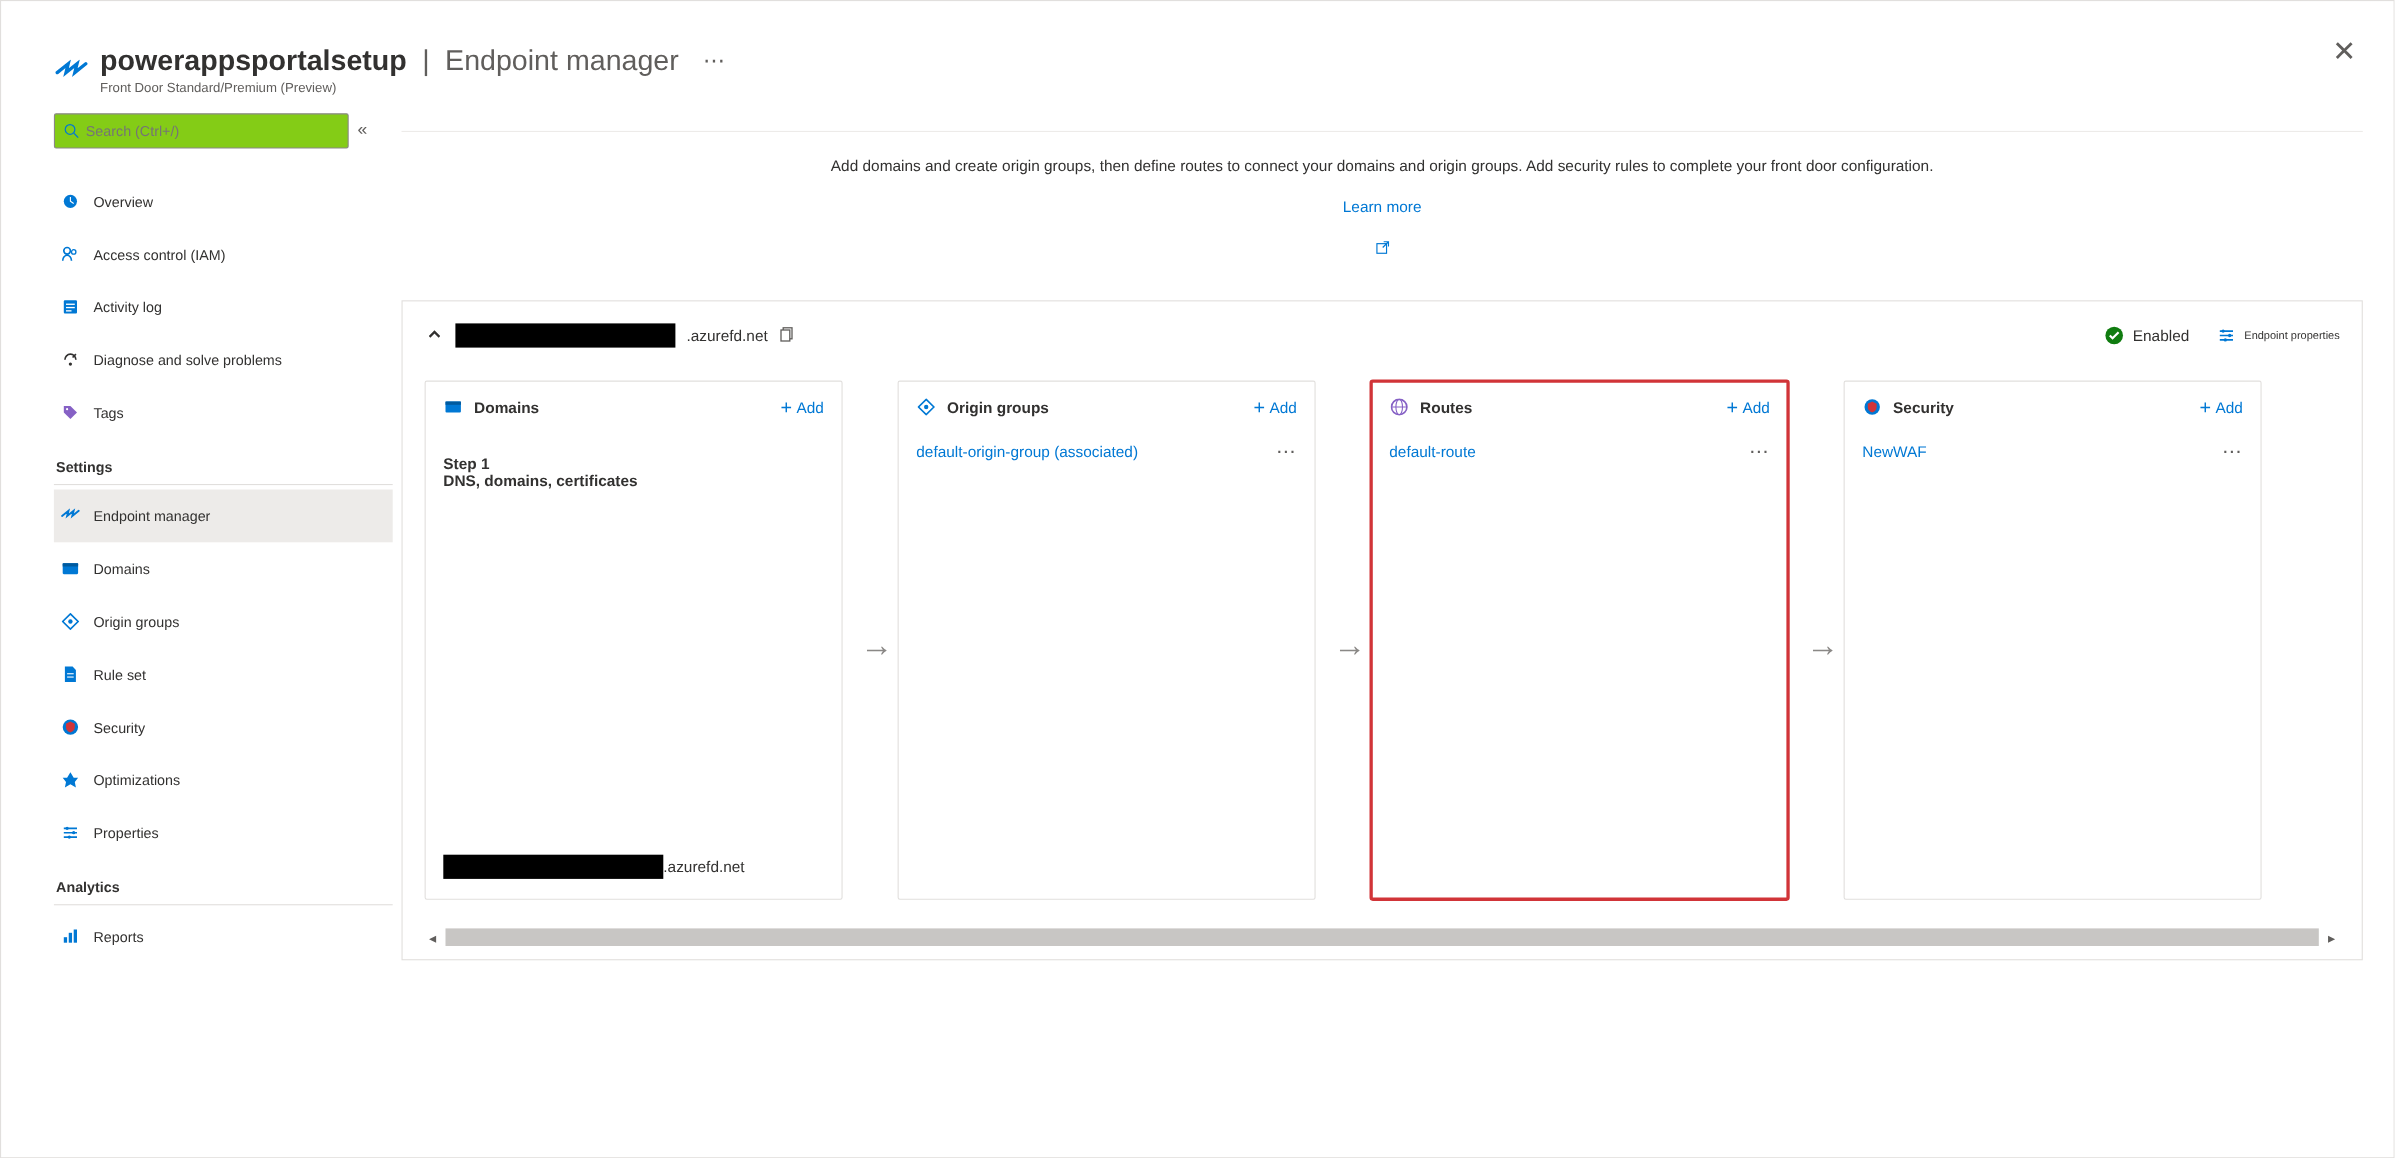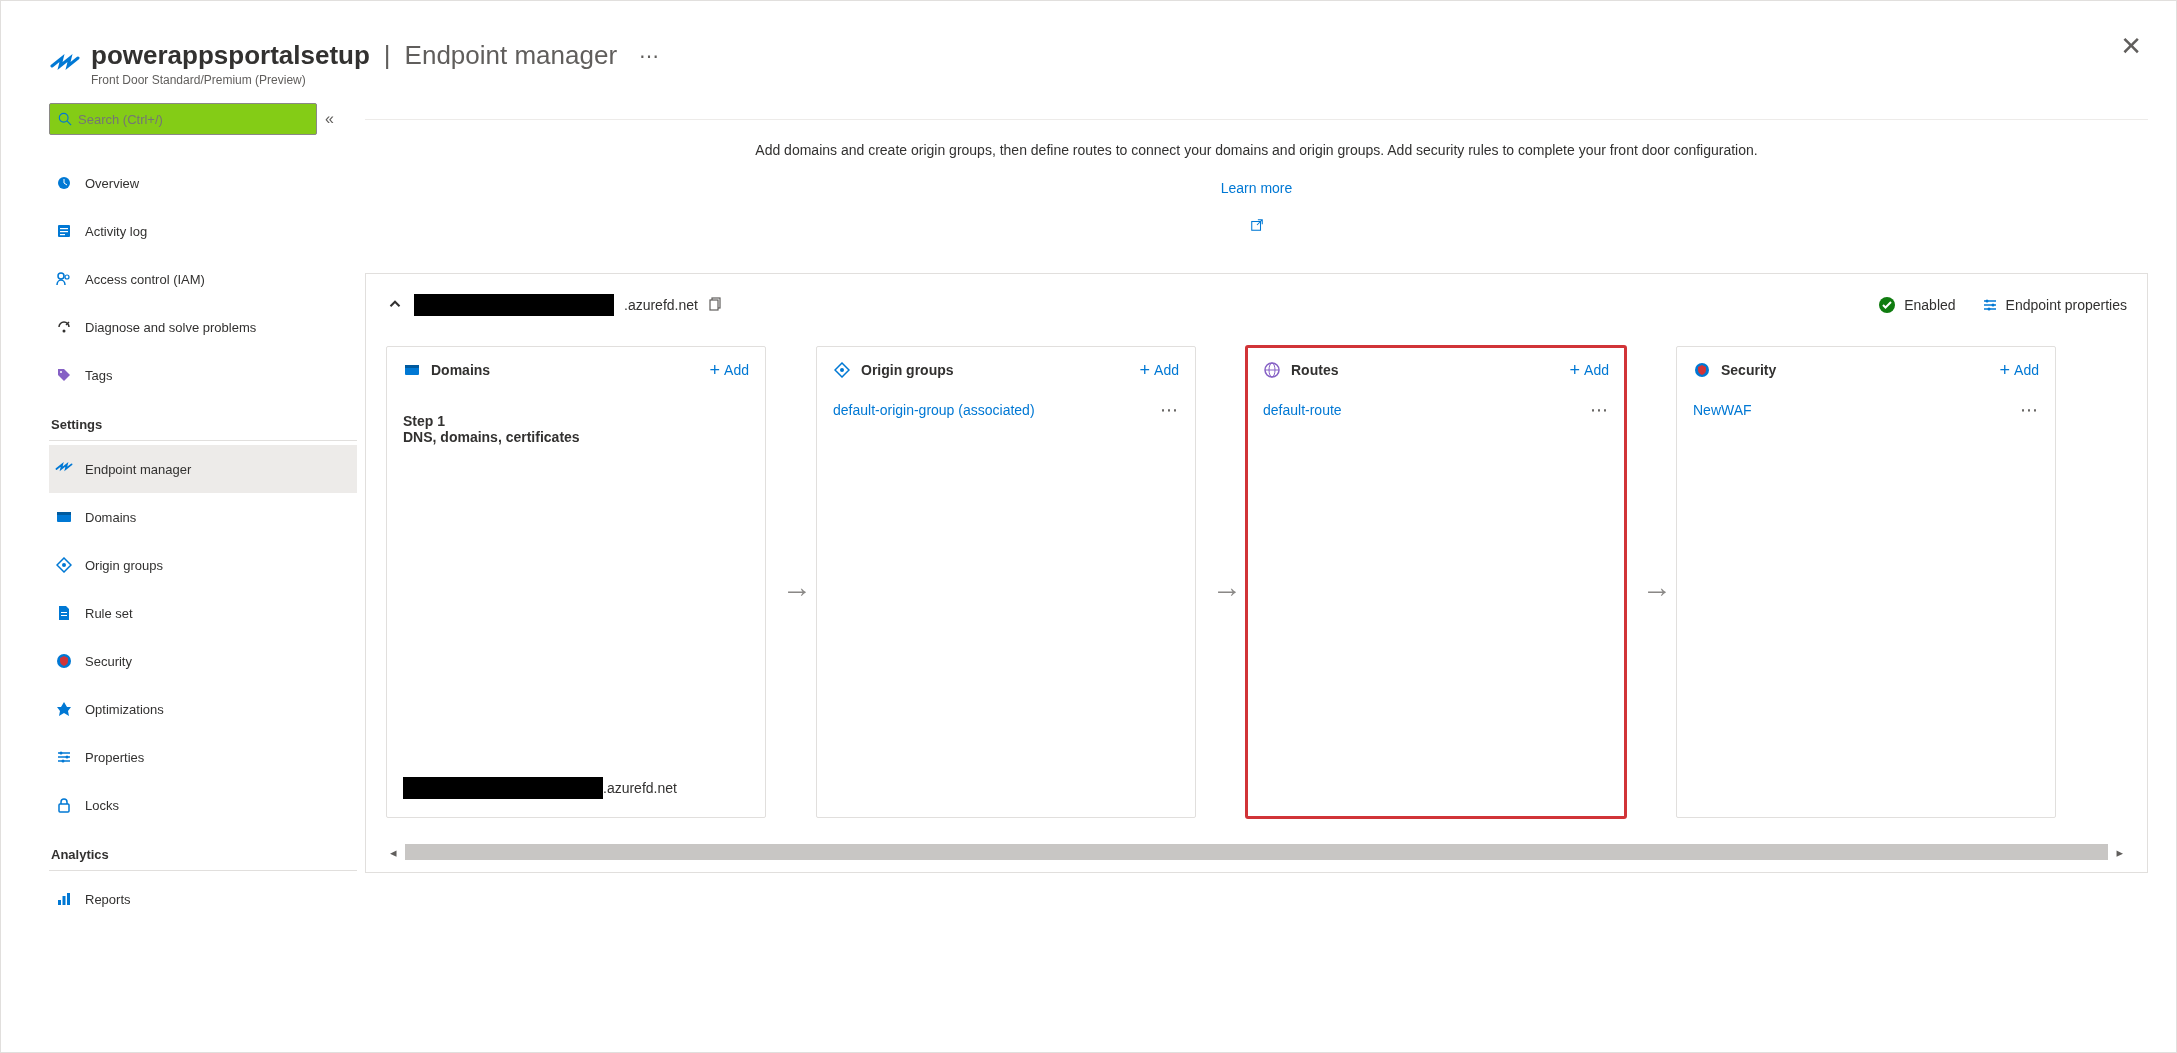--- a/index.html
+++ b/index.html
@@ -41,21 +41,21 @@
   .ext-icon { color:#0078d4; }
 
   .canvas { margin-top: 38px; border:1px solid #e1dfdd; background:#fff; padding: 20px 20px 10px 20px; }
   .endpoint-row { display:flex; align-items:center; gap:10px; }
   .chev { cursor:pointer; }
   .redact { background:#000; height:22px; width:200px; display:inline-block; }
   .redact2 { background:#000; height:22px; width:200px; display:inline-block; vertical-align:middle; }
   .dom { font-size:14px; }
   .status-wrap { margin-left:auto; display:flex; align-items:center; gap:26px; }
   .status { display:flex; align-items:center; gap:8px; font-size:14px; }
-  .eplink { display:flex; align-items:center; gap:8px; font-size:14px; cursor:pointer; }
+  .eplink { display:flex; align-items:center; gap:8px; font-size:10px; cursor:pointer; }
   
   .cards { display:flex; gap:50px; margin-top:30px; align-items:flex-start; position:relative; }
   .card { width: 380px; height: 472px; border:1px solid #e1dfdd; border-radius:2px; background:#fff; position:relative; display:flex; flex-direction:column; }
   .card.hl { outline: 3px solid #d13438; outline-offset:-2px; }
   .card-head { display:flex; align-items:center; padding: 14px 16px; gap:10px; font-weight:600; font-size:14px; }
   .card-head .spacer { flex:1; }
   .add { color:#0078d4; display:flex; align-items:center; gap:4px; font-size:14px; cursor:pointer; font-weight:400; }
   .card-body { padding: 0 16px; flex:1; font-size:14px; }
   .dom-step-title { font-weight:600; margin-top:20px; }
   .dom-step-sub { font-weight:600; }
@@ -117,37 +117,37 @@
               <svg width="16" height="16" viewBox="0 0 16 16">
                 <path d="M8 2a6 6 0 1 0 0 12 6 6 0 0 0 0-12z" fill="#0078d4"></path>
                 <path d="M8 4v4l3 2" stroke="#fff" stroke-width="1" fill="none"></path>
               </svg>
             </span>
           <span>Overview</span>
         </div>
         <div class="item">
           <span class="ico">
               <svg width="16" height="16" viewBox="0 0 16 16">
+                <circle cx="5" cy="5" r="3" fill="none" stroke="#0078d4" stroke-width="1.5"></circle>
+                <path d="M1 14c0-3 2-5 4-5s4 2 4 5" fill="none" stroke="#0078d4" stroke-width="1.5"></path>
+                <circle cx="11" cy="6" r="2" fill="none" stroke="#0078d4" stroke-width="1.2"></circle>
+              </svg>
+            </span>
+          <span>Access control (IAM)</span>
+        </div>
+        <div class="item">
+          <span class="ico">
+              <svg width="16" height="16" viewBox="0 0 16 16">
                 <rect x="2" y="2" width="12" height="12" rx="1" fill="#0078d4"></rect>
                 <rect x="4" y="5" width="8" height="1.2" fill="#fff"></rect>
                 <rect x="4" y="8" width="8" height="1.2" fill="#fff"></rect>
                 <rect x="4" y="11" width="5" height="1.2" fill="#fff"></rect>
               </svg>
             </span>
           <span>Activity log</span>
-        </div>
-        <div class="item">
-          <span class="ico">
-              <svg width="16" height="16" viewBox="0 0 16 16">
-                <circle cx="5" cy="5" r="3" fill="none" stroke="#0078d4" stroke-width="1.5"></circle>
-                <path d="M1 14c0-3 2-5 4-5s4 2 4 5" fill="none" stroke="#0078d4" stroke-width="1.5"></path>
-                <circle cx="11" cy="6" r="2" fill="none" stroke="#0078d4" stroke-width="1.2"></circle>
-              </svg>
-            </span>
-          <span>Access control (IAM)</span>
         </div>
         <div class="item">
           <span class="ico">
               <svg width="16" height="16" viewBox="0 0 16 16">
                 <path d="M3 8a5 5 0 0 1 10 0" fill="none" stroke="#323130" stroke-width="1.5"></path>
                 <circle cx="8" cy="12" r="1.5" fill="#323130"></circle>
                 <line x1="13" y1="3" x2="10" y2="6" stroke="#323130" stroke-width="1.5"></line>
               </svg>
             </span>
           <span>Diagnose and solve problems</span>
@@ -223,29 +223,20 @@
               <svg width="16" height="16" viewBox="0 0 16 16">
                 <line x1="2" y1="4" x2="14" y2="4" stroke="#0078d4" stroke-width="1.5"></line>
                 <line x1="2" y1="8" x2="14" y2="8" stroke="#0078d4" stroke-width="1.5"></line>
                 <line x1="2" y1="12" x2="14" y2="12" stroke="#0078d4" stroke-width="1.5"></line>
                 <circle cx="5" cy="4" r="1.5" fill="#0078d4"></circle>
                 <circle cx="11" cy="8" r="1.5" fill="#0078d4"></circle>
                 <circle cx="7" cy="12" r="1.5" fill="#0078d4"></circle>
               </svg>
             </span>
           <span>Properties</span>
-        </div>
-        <div class="item">
-          <span class="ico">
-              <svg width="14" height="16" viewBox="0 0 14 16">
-                <rect x="2" y="7" width="10" height="8" rx="1" fill="none" stroke="#0078d4" stroke-width="1.5"></rect>
-                <path d="M4 7V5a3 3 0 0 1 6 0v2" fill="none" stroke="#0078d4" stroke-width="1.5"></path>
-              </svg>
-            </span>
-          <span>Locks</span>
         </div>
 
         <div class="section">Analytics</div>
         <div class="divider"></div>
 
         <div class="item">
           <span class="ico">
               <svg width="16" height="16" viewBox="0 0 16 16">
                 <rect x="2" y="9" width="3" height="5" fill="#0078d4"></rect>
                 <rect x="6.5" y="5" width="3" height="9" fill="#0078d4"></rect>

